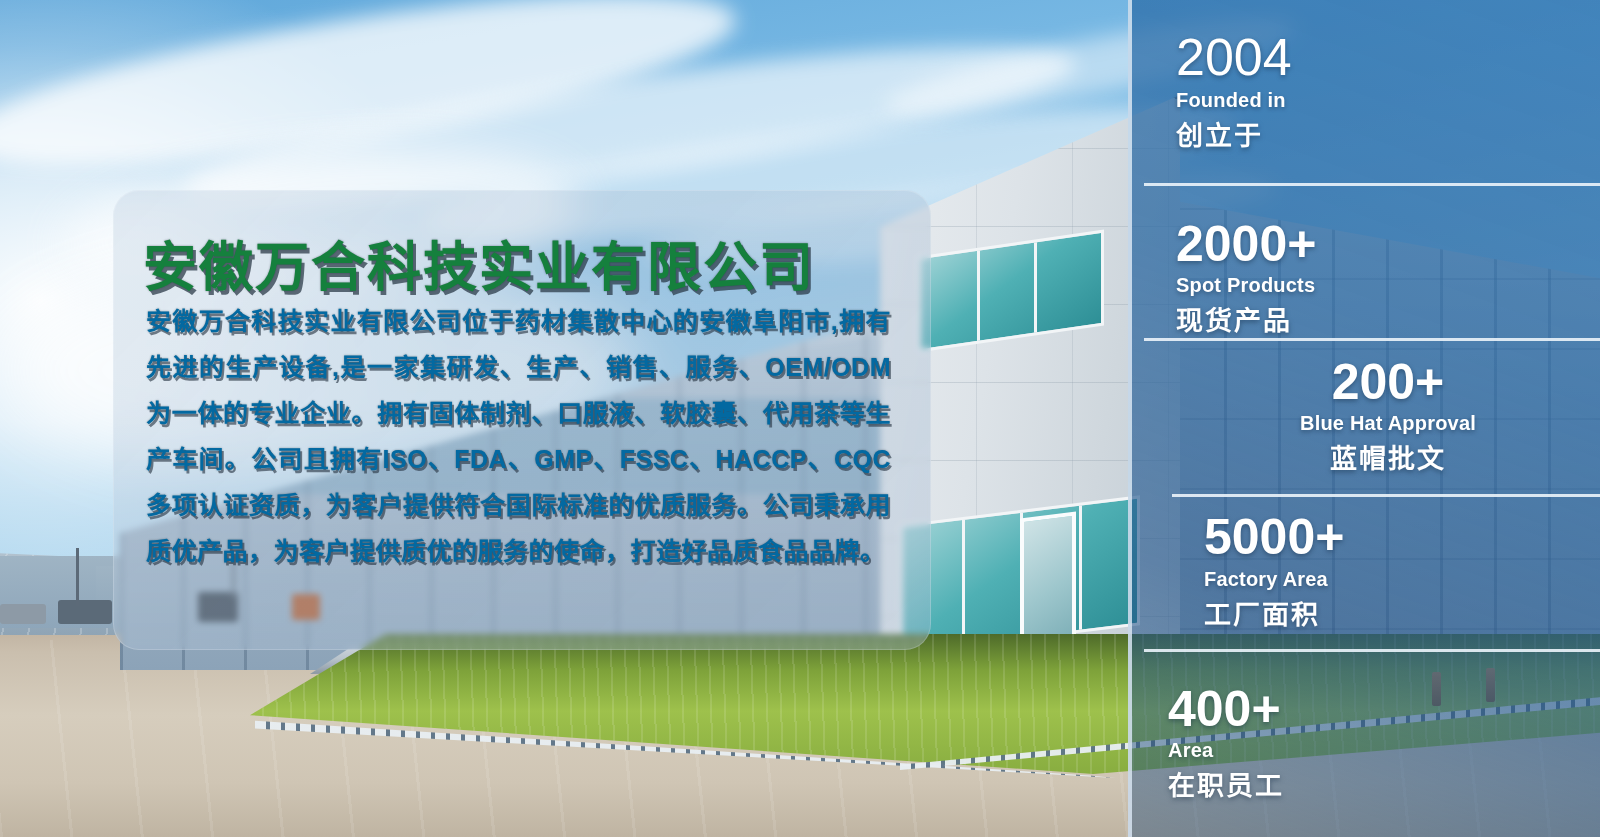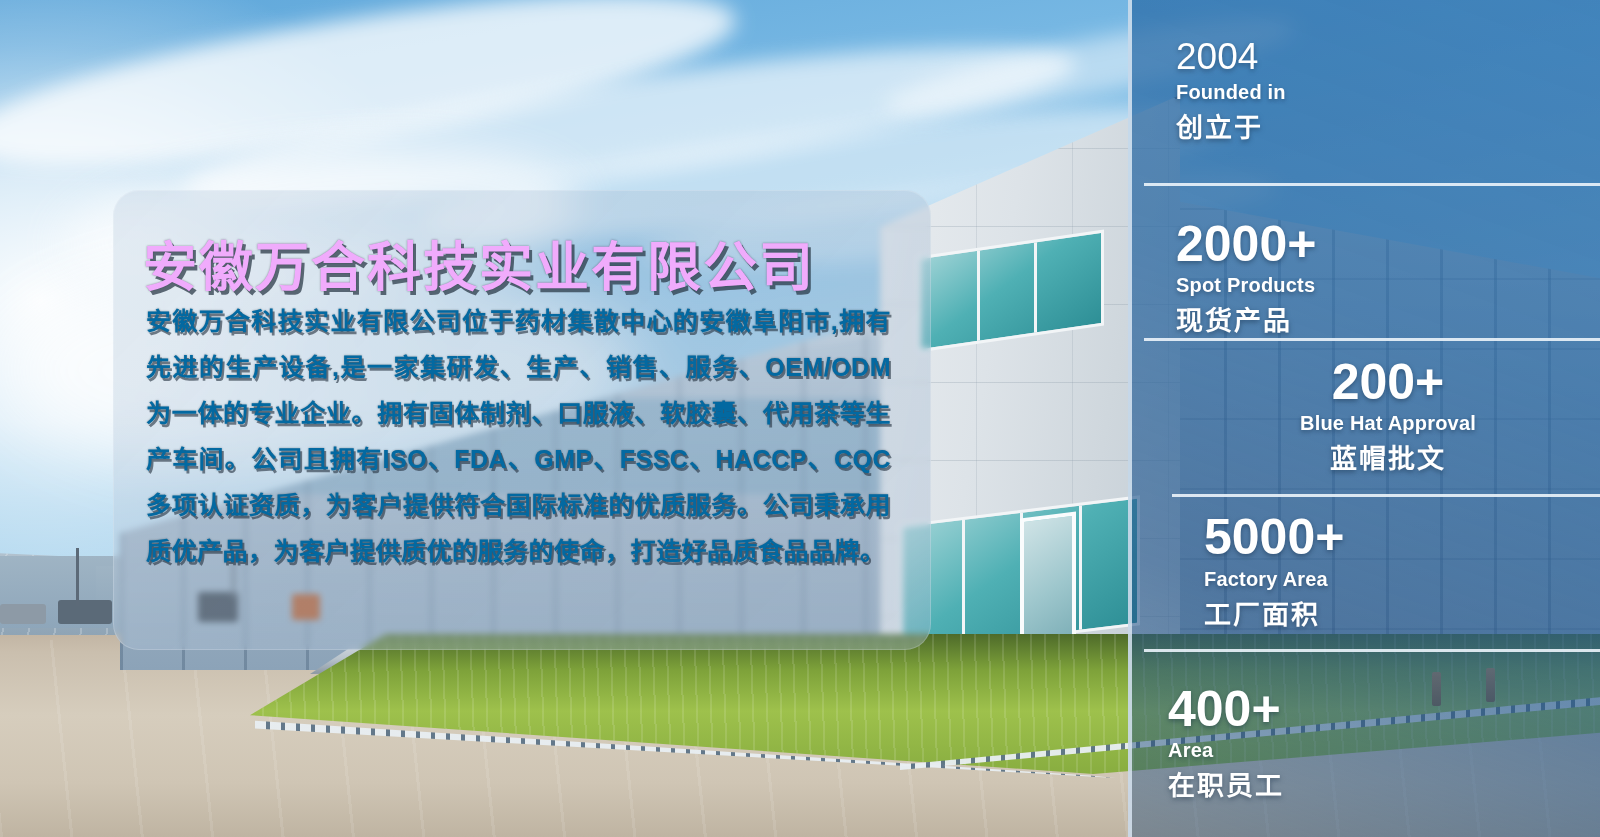--- a/index.html
+++ b/index.html
@@ -176,21 +176,21 @@
   .text-card{
     position:absolute; left:113px; top:190px; width:818px; height:460px;
     border-radius:26px;
     background:linear-gradient(135deg, rgba(198,213,228,.42) 0%, rgba(176,196,216,.40) 45%, rgba(168,188,210,.38) 100%);
     backdrop-filter:blur(3px);
     box-shadow:inset 0 0 0 1px rgba(255,255,255,.18);
   }
 
   .company-title{
     position:absolute; left:143px; top:223px;
-    font-size:54px; font-weight:700; letter-spacing:2px; color:#f0abfc;
+    font-size:54px; font-weight:700; letter-spacing:2px; color:#15803d;
     text-shadow:3px 4px 0 rgba(38,52,66,.72), 0 0 2px rgba(20,30,40,.5);
     white-space:nowrap;
   }
 
   .company-desc{
     position:absolute; left:146px; top:298px; width:745px;
     font-size:25px; font-weight:700; line-height:46px; color:#0369a1;
     letter-spacing:.5px; text-align:justify;
     text-shadow:2px 3px 0 rgba(38,52,66,.62), 0 0 2px rgba(20,30,40,.45);
   }
@@ -211,21 +211,21 @@
     content:""; position:absolute; left:12px; right:0; top:0; height:3px;
     background:rgba(232,241,249,.92);
   }
   .s0{ height:183px; }
   .s1{ height:155px;justify-content:flex-end; }
   .s2{ height:156px;align-items:center; }
   .s3{ height:155px;margin-left:28px; }
   .s4{ height:188px;padding-left:36px; }
 
   .stat-number{
-    font-size:37px; font-weight:400; line-height:1.05; letter-spacing:0px;
+    font-size:52px; font-weight:400; line-height:1.05; letter-spacing:0px;
     color:#ffffff;
     text-shadow:0 2px 5px rgba(15,38,62,.45);
   }
   .s1 .stat-number,.s2 .stat-number,.s3 .stat-number,.s4 .stat-number{
     font-weight:700; font-size:50px;
   }
   .stat-en{
     font-size:20px; font-weight:700; letter-spacing:.2px; margin-top:4px;
     color:#ffffff; text-shadow:0 2px 4px rgba(15,38,62,.45);
   }

